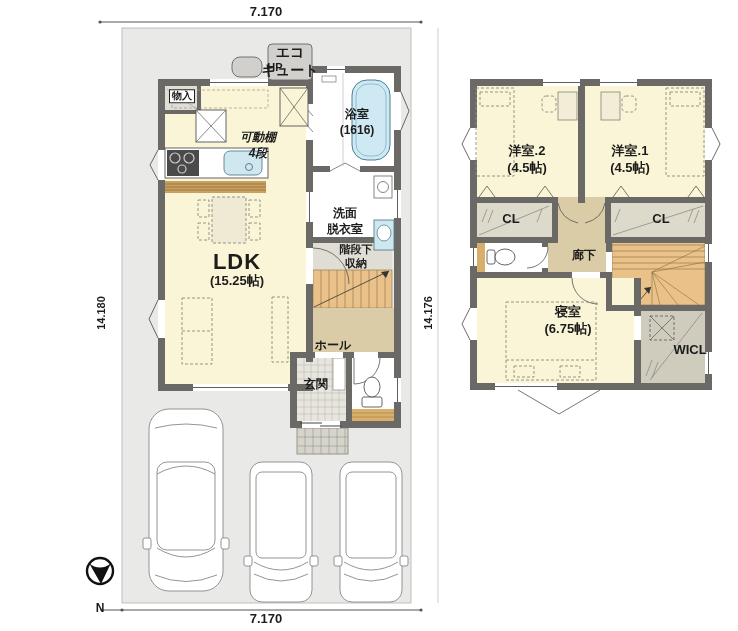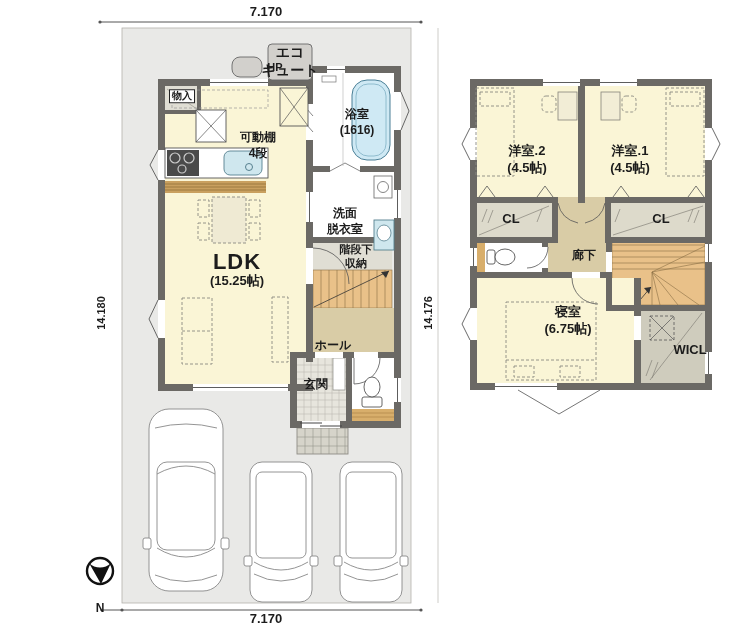--- a/index.html
+++ b/index.html
@@ -311,21 +311,21 @@
 <div class="lbl s13" style="left:266px;top:12px;">7.170</div>
 <div class="lbl s13" style="left:266px;top:619px;">7.170</div>
 <div class="lbl rot s11" style="left:101px;top:313px;">14.180</div>
 <div class="lbl rot s11" style="left:428px;top:313px;">14.176</div>
 <div class="lbl s12" style="left:100px;top:593px;">N</div>
 
 <div class="lbl s10" style="left:290px;top:61px;font-weight:bold;">エコ
 キュート</div>
 <div class="lbl s11" style="left:247px;top:67px;margin-left:28px;">HP</div>
 <div class="lbl s9 boxed" style="left:182px;top:96px;">物入</div>
-<div class="lbl s12" style="left:258px;top:130px;">可動棚
+<div class="lbl s12" style="left:258px;top:130px;font-style:italic;">可動棚
 4段</div>
 <div class="lbl s12" style="left:357px;top:107px;">浴室
 (1616)</div>
 <div class="lbl s12" style="left:345px;top:206px;">洗面
 脱衣室</div>
 <div class="lbl s11" style="left:356px;top:256px;">階段下
 収納</div>
 <div class="lbl s17" style="left:237px;top:262px;">LDK</div>
 <div class="lbl s13" style="left:237px;top:281px;">(15.25帖)</div>
 <div class="lbl s12" style="left:333px;top:330px;">ホール</div>

